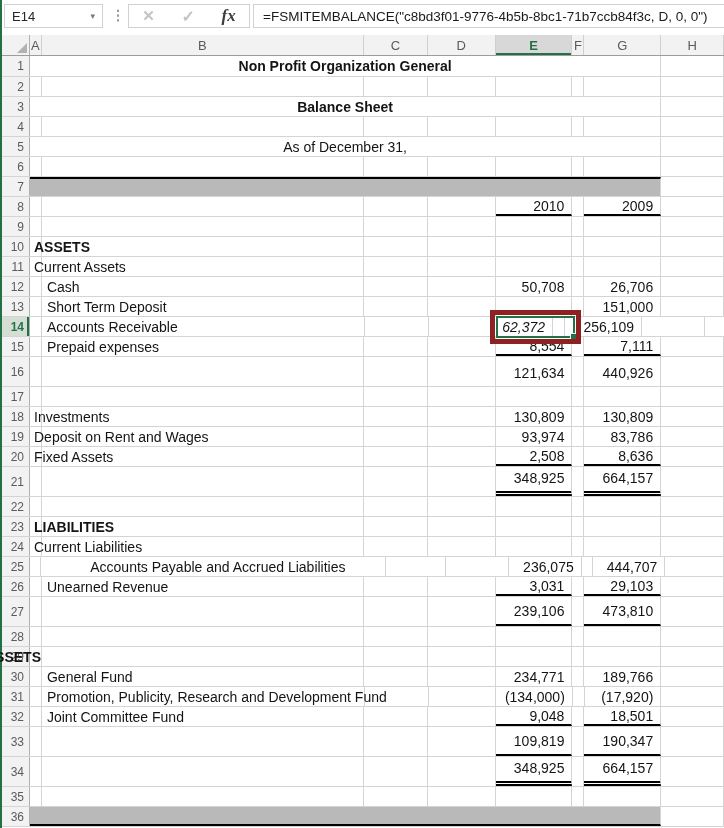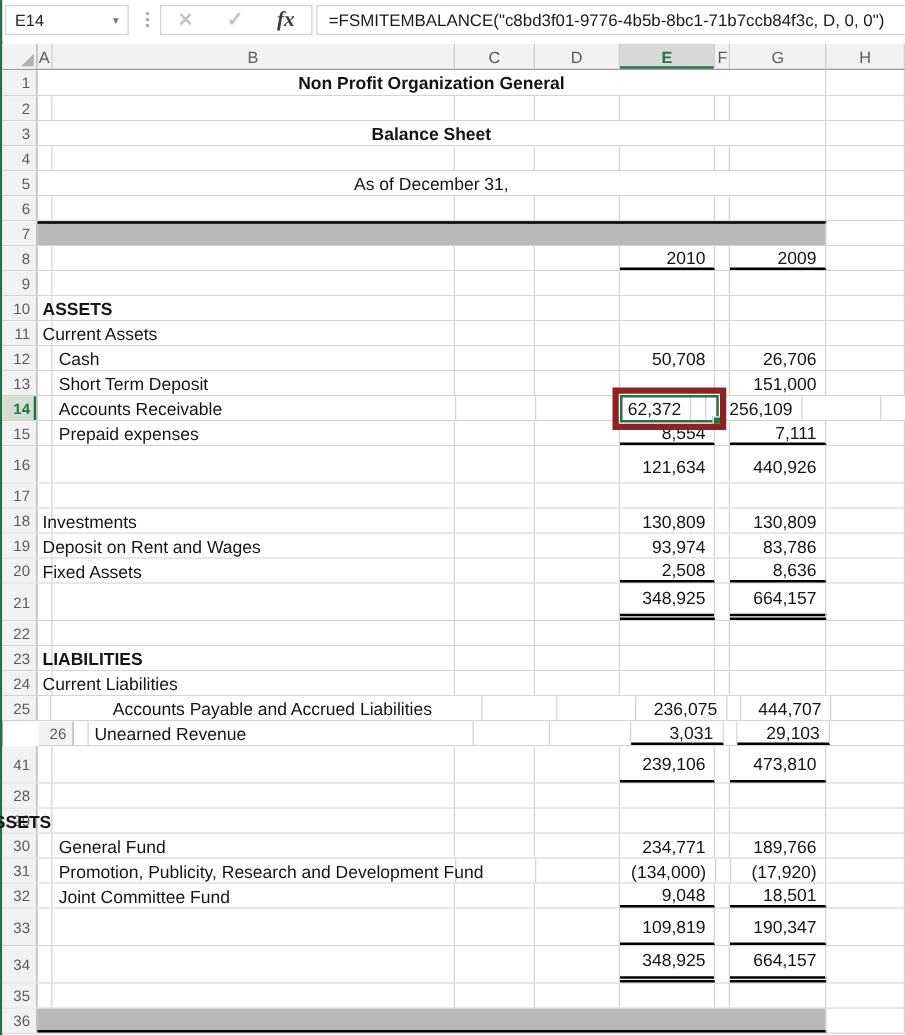--- a/index.html
+++ b/index.html
@@ -223,21 +223,21 @@
           <div class="cell" style="width: 63px;"></div>
         </div>
         <div class="grow" style="height: 20px;">
           <div class="rh sel">14</div>
           <div class="cell" style="width: 12px;"></div>
           <div class="cell lbl" style="width: 323px;">
             <span class="labB">Accounts Receivable</span>
           </div>
           <div class="cell" style="width: 64px;"></div>
           <div class="cell" style="width: 68px;"></div>
-          <div class="cell num" style="width: 56px;">62,372</div>
+          <div class="cell num" style="width: 56px; font-style: italic;">62,372</div>
           <div class="cell" style="width: 12px;"></div>
           <div class="cell num" style="width: 77px;">256,109</div>
           <div class="cell" style="width: 63px;"></div>
         </div>
         <div class="grow" style="height: 20px;">
           <div class="rh">15</div>
           <div class="cell" style="width: 12px;"></div>
           <div class="cell lbl" style="width: 323px;">
             <span class="labB">Prepaid expenses</span>
           </div>
@@ -363,35 +363,35 @@
           <div class="cell lbl" style="width: 323px; margin-left: 44px;">
             <span class="labB">Accounts Payable and Accrued Liabilities</span>
           </div>
           <div class="cell" style="width: 64px;"></div>
           <div class="cell" style="width: 68px;"></div>
           <div class="cell num" style="width: 77px;">236,075</div>
           <div class="cell" style="width: 12px;"></div>
           <div class="cell num" style="width: 77px;">444,707</div>
           <div class="cell" style="width: 63px;"></div>
         </div>
-        <div class="grow" style="height: 20px; margin-left: 29px;">
+        <div class="grow" style="height: 20px;">
           <div class="rh">26</div>
           <div class="cell" style="width: 12px;"></div>
           <div class="cell lbl" style="width: 323px;">
             <span class="labB">Unearned Revenue</span>
           </div>
           <div class="cell" style="width: 64px;"></div>
           <div class="cell" style="width: 68px;"></div>
           <div class="cell num ub-single" style="width: 77px;">3,031</div>
           <div class="cell" style="width: 12px;"></div>
           <div class="cell num ub-single" style="width: 77px;">29,103</div>
           <div class="cell" style="width: 63px;"></div>
         </div>
         <div class="grow tallrow" style="height: 30px;">
-          <div class="rh">41</div>
+          <div class="rh">27</div>
           <div class="cell" style="width: 12px;"></div>
           <div class="cell" style="width: 323px;"></div>
           <div class="cell" style="width: 64px;"></div>
           <div class="cell" style="width: 68px;"></div>
           <div class="cell num ub-single" style="width: 77px;">239,106</div>
           <div class="cell" style="width: 12px;"></div>
           <div class="cell num ub-single" style="width: 77px;">473,810</div>
           <div class="cell" style="width: 63px;"></div>
         </div>
         <div class="grow" style="height: 20px;">

